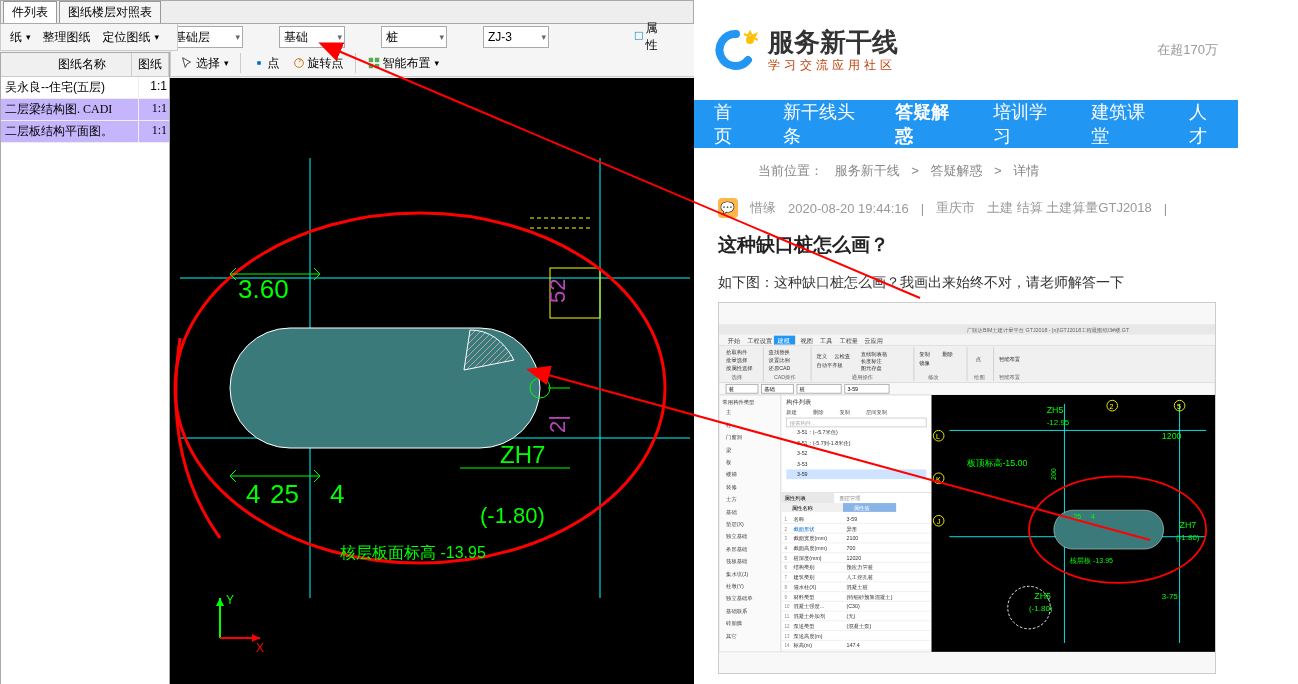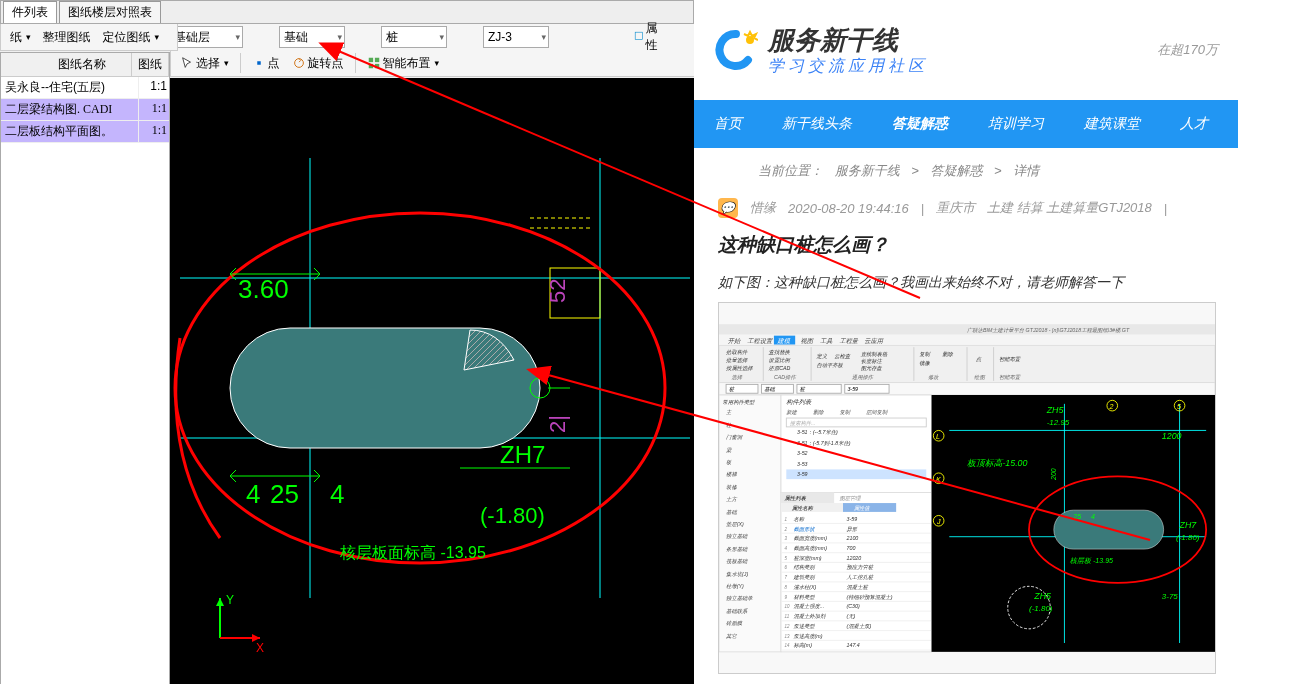--- a/index.html
+++ b/index.html
@@ -18,30 +18,30 @@
 .cad-left{position:absolute;left:0;top:78px;width:168px;height:606px;background:#fff;border:1px solid #aaa;}
 .col-hdr{background:#f0f0f0;display:flex;border-bottom:1px solid #ccc;padding-left:32px;}
 .col-hdr>div{flex:1;text-align:center;padding:3px 2px;border-right:1px solid #ccc;}
 .row{display:flex;border-bottom:1px solid #eee;}
 .row>div:first-child{flex:1;padding:2px 4px;overflow:hidden;white-space:nowrap;}
 .row>div:last-child{width:26px;text-align:right;padding:2px;border-left:1px solid #eee;}
 .row.y{background:#c4b5fd;font-family:Liberation Serif, serif;}
 .cad-canvas{position:absolute;left:170px;top:78px;width:524px;height:606px;background:#000;}
 .cad-canvas svg{width:100%;height:100%;}
 
-.web{width:544px;height:100%;background:#fff;position:relative;overflow:hidden;font-style:italic;}
+.web{width:544px;height:100%;background:#fff;position:relative;overflow:hidden;}
 .web-head{height:100px;display:flex;align-items:center;justify-content:space-between;padding:0 20px;}
 .logo{display:flex;align-items:center;gap:10px;}
 .logo-icon{width:44px;height:44px;}
 .logo-txt{line-height:1.2;}
 .logo-txt .t1{font-size:26px;font-weight:bold;color:#333;}
-.logo-txt .t2{font-size:16px;color:#3b82f6;letter-spacing:4px;}
+.logo-txt .t2{font-size:12px;color:#c2410c;letter-spacing:4px;}
 .search-hint{color:#999;font-size:13px;}
 .web-nav{height:48px;background:#2196F3;display:flex;align-items:center;padding:0 20px;gap:40px;}
-.nav-item{color:#fff;font-size:14px;}
+.nav-item{color:#fff;font-size:18px;}
 .nav-item.active{font-weight:bold;}
 .crumb{padding:14px 24px;color:#888;font-size:13px;margin-left:36px;}
 .crumb span{margin:0 4px;}
 .post{padding:4px 24px;}
 .post-meta{display:flex;align-items:center;gap:12px;color:#999;font-size:13px;margin-bottom:14px;}
 .avatar{width:20px;height:20px;border-radius:4px;background:#ffb74d;display:inline-flex;align-items:center;justify-content:center;color:#fff;font-size:12px;}
 .post-title{font-size:19px;font-weight:bold;color:#222;margin-bottom:16px;}
 .post-body{font-size:14px;color:#333;margin-bottom:10px;position:relative;}
 .post-img{width:100%;height:370px;border:1px solid #ccc;background:#f8f8f8;position:relative;overflow:hidden;}
 .post-img svg{width:100%;height:100%;}

